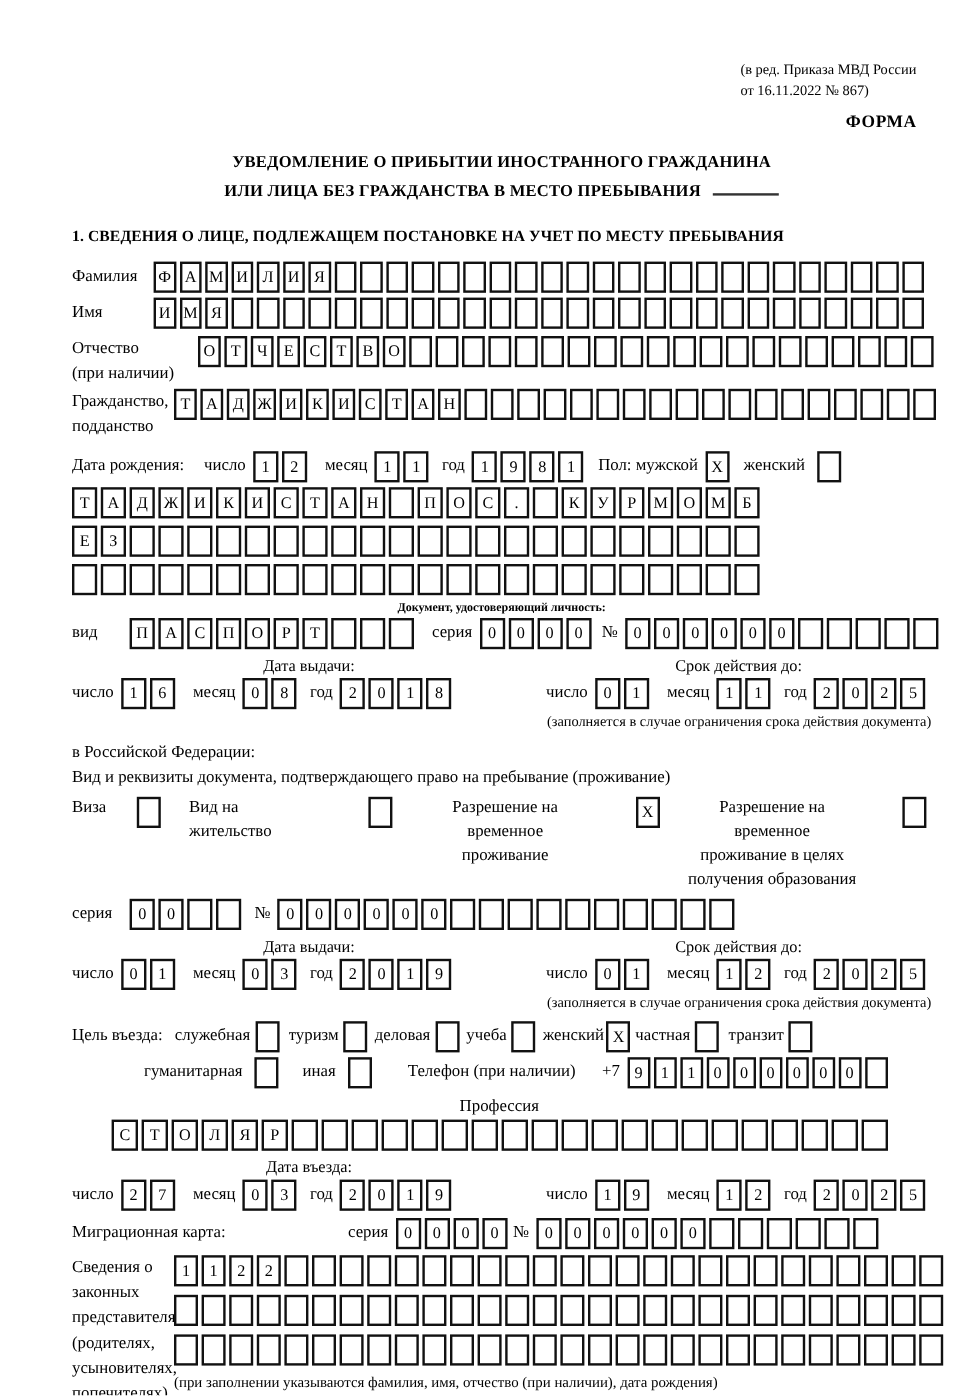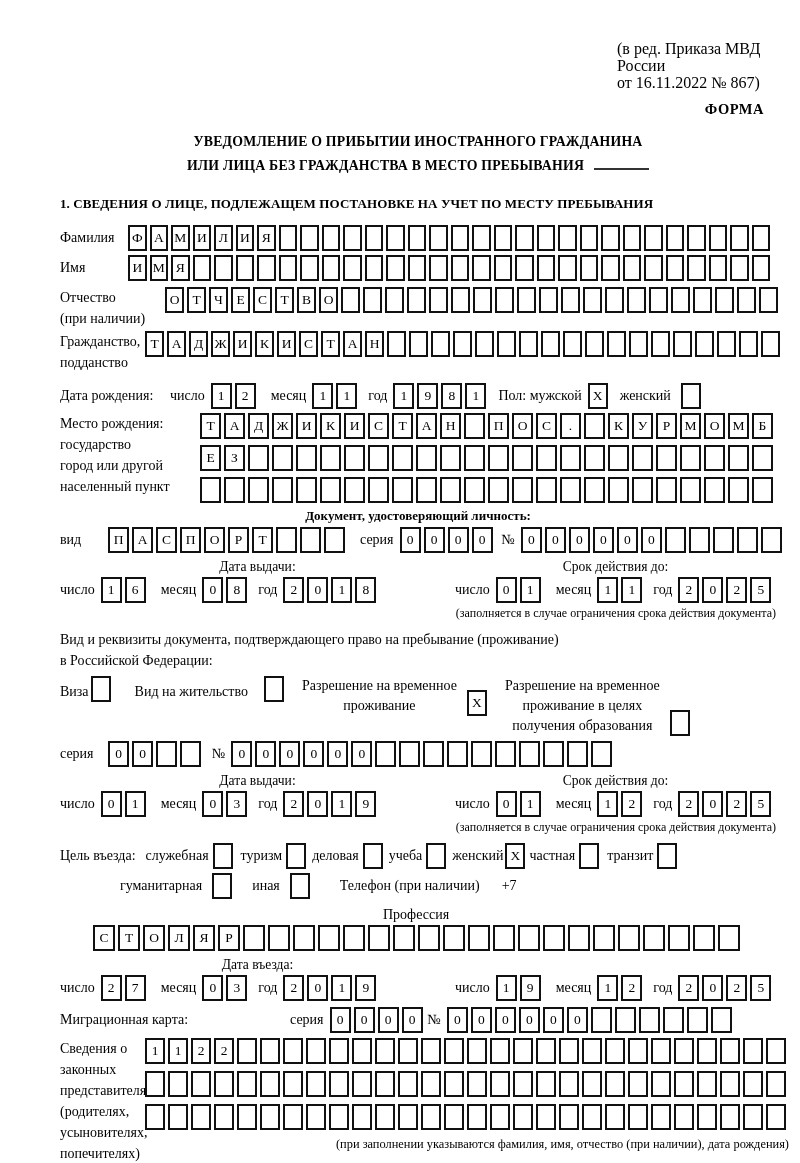--- a/index.html
+++ b/index.html
@@ -3,21 +3,21 @@
 <meta charset="utf-8">
 <style>
   html,body{margin:0;padding:0;background:#fff;}
   .page{
     width:800px;height:1163px;box-sizing:border-box;background:#fff;color:#000;
     font-family:"Liberation Serif","DejaVu Serif",serif;font-size:14px;
     padding:30px 24px 8px 60px;overflow:hidden;position:relative;
   }
   
   .annex{margin-left:557px;font-size:12.6px;line-height:18px;}
-  .edition{margin-left:557px;margin-top:10px;font-size:16px;line-height:17px;}
+  .edition{margin-left:557px;margin-top:20px;font-size:12px;line-height:17px;}
   .form-label{text-align:right;font-weight:bold;font-size:14.5px;margin-top:10px;margin-right:12px;letter-spacing:.5px;}
   
   .title{text-align:center;font-weight:bold;font-size:13.8px;line-height:24px;margin-top:12px;letter-spacing:.2px;}
   .blank-line{display:inline-block;width:55px;border-bottom:2px solid #333;margin-left:10px;}
   .sec{font-weight:bold;font-size:13px;margin-top:18px;letter-spacing:.1px;}
   
   .frow{display:flex;align-items:center;margin-top:6px;}
   .frow.top{align-items:flex-start;}
   .flabel{flex:0 0 auto;line-height:20px;}
   .wL68{width:68px;} .wL105{width:105px;} .wL85{width:85px;} .wL48{width:48px;} .wL70{width:70px;}
@@ -34,45 +34,45 @@
     text-align:center;font-size:13.5px;line-height:22px;vertical-align:middle;margin:0 4px;
   }
   .multiline{line-height:21px;}
   
   .ilbl{margin:0 6px 0 12px;flex:0 0 auto;}
   .ilbl.first{margin-left:0;}
   
   .bp-labels{width:140px;flex:0 0 auto;line-height:21px;}
   .bp-cells .cells{display:block;margin-bottom:6px;}
   .bp-cells .cells:last-child{margin-bottom:0;}
-  .doc-heading{text-align:center;font-weight:bold;font-size:13px;margin-top:5px;}
+  .doc-heading{text-align:center;font-weight:bold;font-size:10px;margin-top:5px;}
   
   .dates{margin-top:6px;}
   .dheads{display:flex;font-size:13.6px;}
   .dh.left{width:395px;text-align:center;}
   .dh.right{flex:1;text-align:center;}
   .dlines{display:flex;margin-top:2px;}
   .dline{display:flex;align-items:center;}
   .dline.left{width:395px;}
   .dline.right{flex:1;}
   .dnote{text-align:right;font-size:12px;margin-top:3px;white-space:nowrap;}
   
   .permit-text{margin-top:8px;line-height:21px;}
   .permit-row{display:flex;align-items:flex-start;margin-top:5px;line-height:20px;}
-  .popt{display:flex;align-items:flex-end;}
+  .popt{display:flex;align-items:flex-start;gap:23px;}
   .popt .plines{text-align:center;margin-right:6px;} .gap20{margin-left:20px;font-family:Liberation Serif, serif;} .gap14{margin-left:14px;}
   
   .purpose{display:flex;align-items:center;margin-top:8px;flex-wrap:nowrap;}
   .purpose .plbl{margin-left:10px;}
   .purpose .plbl.first{margin-left:0;}
   .purpose2{display:flex;align-items:center;margin-top:4px;padding-left:60px;}
   
   .rep-labels{width:85px;flex:0 0 auto;line-height:21px;}
   .rep-cells .cells{display:block;margin-bottom:7px;}
-  .rep-note{font-size:12.4px;margin-top:4px;text-align:right;white-space:nowrap;}
+  .rep-note{font-size:12.4px;margin-top:4px;text-align:left;white-space:nowrap;}
 </style>
 </head>
 <body>
 
 <div class="page">
 
   <div class="edition">
     <div>(в ред. Приказа МВД России</div>
     <div>от 16.11.2022 № 867)</div>
   </div>
@@ -119,26 +119,20 @@
     <span class="cells cw21"><span class="cell">1</span><span class="cell">1</span></span>
     <span class="ilbl" style="margin-left:8px;">год</span>
     <span class="cells cw21"><span class="cell">1</span><span class="cell">9</span><span class="cell">8</span><span class="cell">1</span></span>
     <span class="ilbl" style="margin-left:9px;margin-right:2px;">Пол: мужской</span>
     <span class="cbox">X</span>
     <span class="ilbl" style="margin-left:8px;">женский</span>
     <span class="cbox"></span>
   </div>
 
   <div class="frow top" style="margin-top:4px;">
-    <div class="bp-labels">
-      <div>Место рождения:</div>
-      <div>государство</div>
-      <div>город или другой</div>
-      <div>населенный пункт</div>
-    </div>
     <div class="bp-cells">
       <span class="cells cw21"><span class="cell">Т</span><span class="cell">А</span><span class="cell">Д</span><span class="cell">Ж</span><span class="cell">И</span><span class="cell">К</span><span class="cell">И</span><span class="cell">С</span><span class="cell">Т</span><span class="cell">А</span><span class="cell">Н</span><span class="cell"></span><span class="cell">П</span><span class="cell">О</span><span class="cell">С</span><span class="cell">.</span><span class="cell"></span><span class="cell">К</span><span class="cell">У</span><span class="cell">Р</span><span class="cell">М</span><span class="cell">О</span><span class="cell">М</span><span class="cell">Б</span></span>
       <span class="cells cw21"><span class="cell">Е</span><span class="cell">З</span><span class="cell"></span><span class="cell"></span><span class="cell"></span><span class="cell"></span><span class="cell"></span><span class="cell"></span><span class="cell"></span><span class="cell"></span><span class="cell"></span><span class="cell"></span><span class="cell"></span><span class="cell"></span><span class="cell"></span><span class="cell"></span><span class="cell"></span><span class="cell"></span><span class="cell"></span><span class="cell"></span><span class="cell"></span><span class="cell"></span><span class="cell"></span><span class="cell"></span></span>
       <span class="cells cw21"><span class="cell"></span><span class="cell"></span><span class="cell"></span><span class="cell"></span><span class="cell"></span><span class="cell"></span><span class="cell"></span><span class="cell"></span><span class="cell"></span><span class="cell"></span><span class="cell"></span><span class="cell"></span><span class="cell"></span><span class="cell"></span><span class="cell"></span><span class="cell"></span><span class="cell"></span><span class="cell"></span><span class="cell"></span><span class="cell"></span><span class="cell"></span><span class="cell"></span><span class="cell"></span><span class="cell"></span></span>
     </div>
   </div>
 
   <div class="doc-heading">Документ, удостоверяющий личность:</div>
   <div class="frow" style="margin-top:3px;">
     <span class="flabel wL48">вид</span>
@@ -169,22 +163,22 @@
         <span class="ilbl">месяц</span>
         <span class="cells cw21"><span class="cell">1</span><span class="cell">1</span></span>
         <span class="ilbl" style="margin-left:8px;">год</span>
         <span class="cells cw21"><span class="cell">2</span><span class="cell">0</span><span class="cell">2</span><span class="cell">5</span></span>
       </div>
     </div>
     <div class="dnote">(заполняется в случае ограничения срока действия документа)</div>
   </div>
 
   <div class="permit-text">
+    <div>в Российской Федерации:</div>
     <div>Вид и реквизиты документа, подтверждающего право на пребывание (проживание)</div>
-    <div>в Российской Федерации:</div>
   </div>
 
   <div class="permit-row">
     <div class="popt">
       <span>Виза</span>
       <span class="cbox" style="margin-left:2px;"></span>
     </div>
     <div class="popt gap20">
       <span>Вид на жительство</span>
       <span class="cbox" style="margin-left:16px;"></span>
@@ -256,20 +250,21 @@
     <span class="plbl" style="margin-left:4px;">транзит</span>
     <span class="cbox"></span>
   </div>
   <div class="purpose2">
     <span>гуманитарная</span>
     <span class="cbox" style="margin-left:10px;"></span>
     <span style="margin-left:16px;">иная</span>
     <span class="cbox" style="margin-left:10px;"></span>
     <span style="margin-left:26px;text-align:right;">Телефон (при наличии)</span>
     <span style="margin-left:22px;margin-right:6px;">+7</span>
+    <span class="cells cw19"><span class="cell">9</span><span class="cell">1</span><span class="cell">1</span><span class="cell">0</span><span class="cell">0</span><span class="cell">0</span><span class="cell">0</span><span class="cell">0</span><span class="cell">0</span><span class="cell"></span></span>
   </div>
 
   <div class="frow" style="margin-top:6px;flex-direction:column;">
     <span class="flabel wL70">Профессия</span>
     <span class="cells cw22"><span class="cell">С</span><span class="cell">Т</span><span class="cell">О</span><span class="cell">Л</span><span class="cell">Я</span><span class="cell">Р</span><span class="cell"></span><span class="cell"></span><span class="cell"></span><span class="cell"></span><span class="cell"></span><span class="cell"></span><span class="cell"></span><span class="cell"></span><span class="cell"></span><span class="cell"></span><span class="cell"></span><span class="cell"></span><span class="cell"></span><span class="cell"></span><span class="cell"></span><span class="cell"></span><span class="cell"></span><span class="cell"></span><span class="cell"></span><span class="cell"></span></span>
   </div>
 
   <div class="dates">
     <div class="dheads">
       <span class="dh left">Дата въезда:</span>

